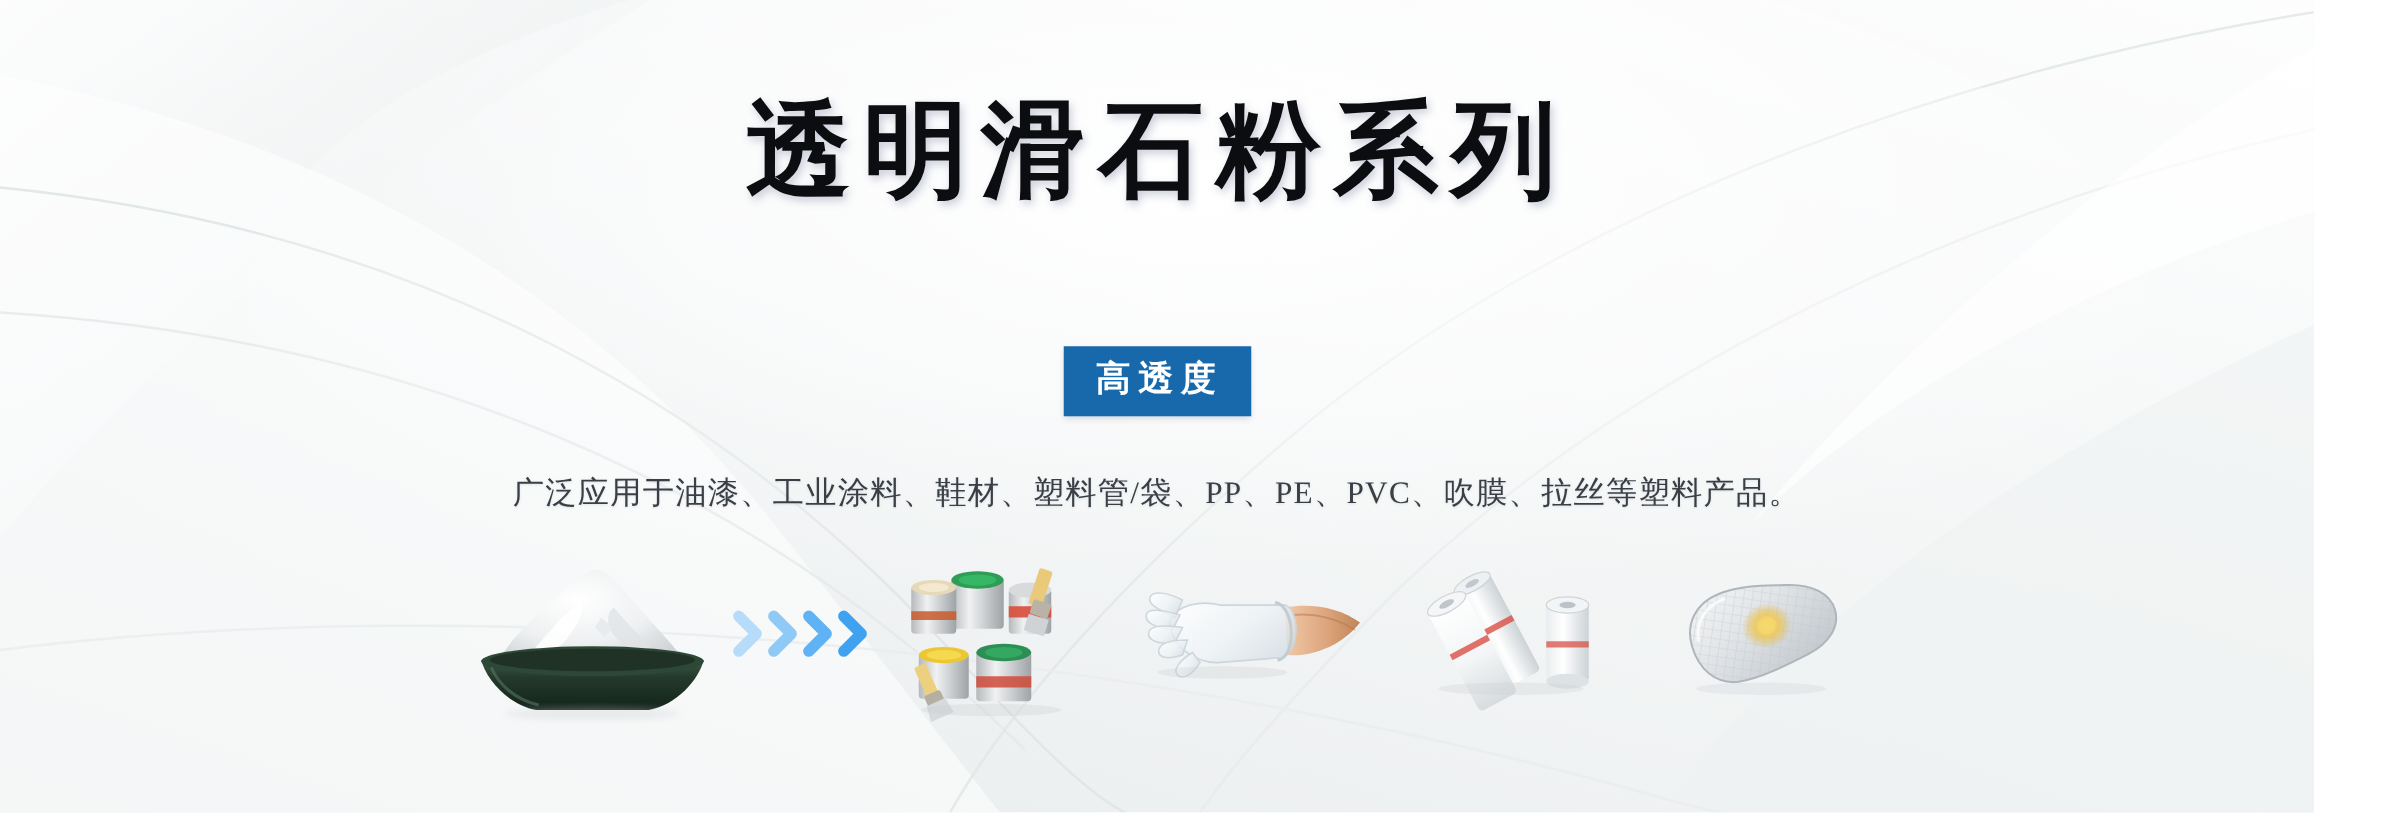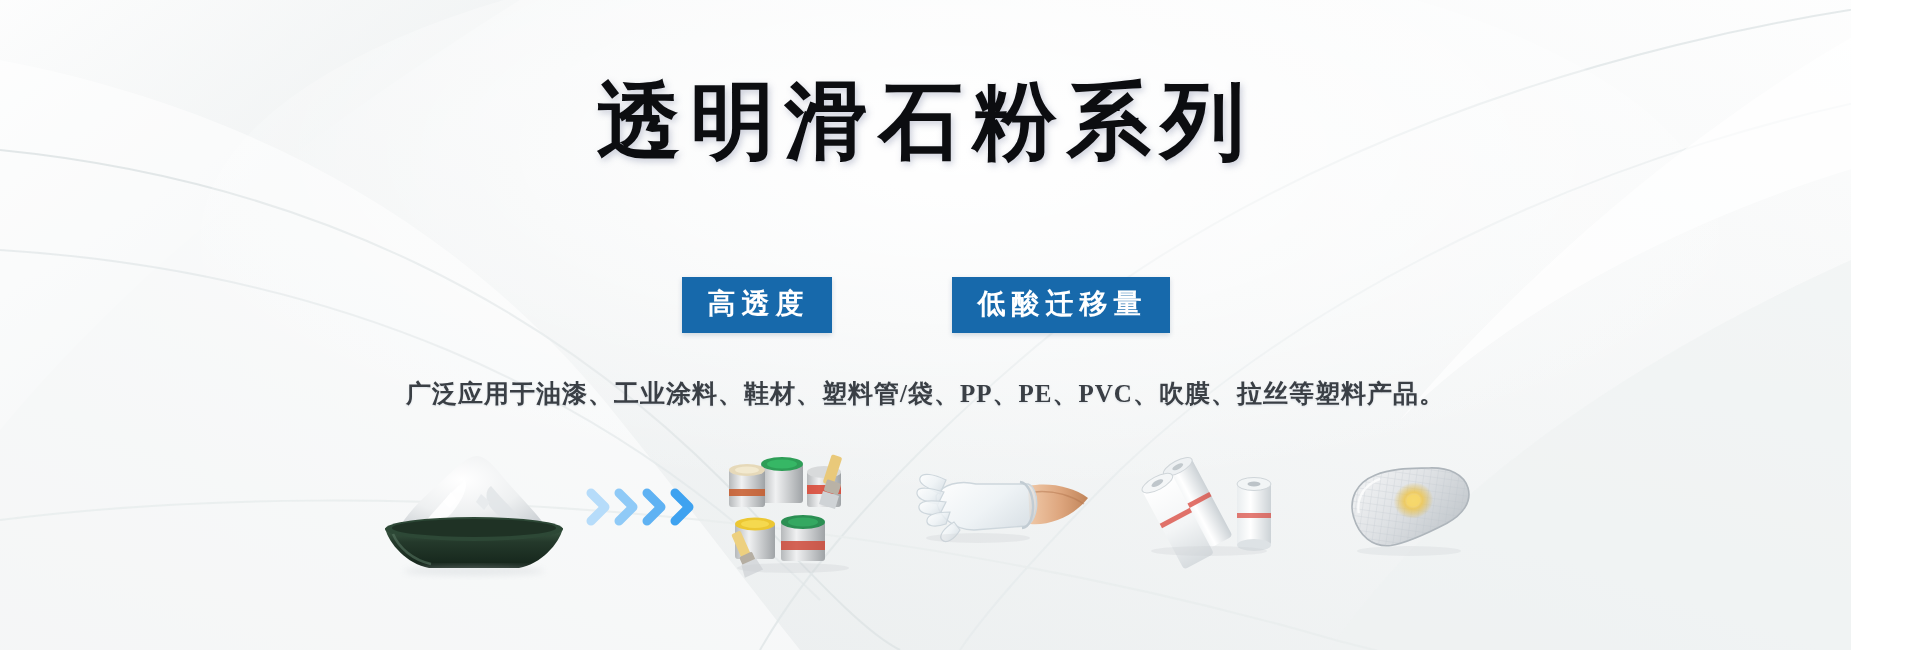--- a/index.html
+++ b/index.html
@@ -59,21 +59,21 @@
 
   
   .subtitle-wrap {
     position:absolute; left:0; right:0; top:377px;
     text-align:center;
   }
   .subtitle {
     display:inline-block;
     font-family:"Liberation Serif", serif;
     font-size:25px;
-    font-weight:700;
+    font-weight:400;
     letter-spacing:1px;
     color:#3a3f45;
     white-space:nowrap;
     text-shadow:0 1px 2px rgba(170,180,195,0.35);
   }
 
   
   .products {
     position:absolute; left:0; right:0; top:432px; height:150px;
     display:flex; justify-content:center; align-items:center;
@@ -123,21 +123,20 @@
     <path d="M0,520 C400,470 900,520 1300,630 C1500,690 1700,700 1920,690" fill="none" stroke="#e9eded" stroke-width="2" opacity="0.9"></path>
     <ellipse cx="960" cy="240" rx="760" ry="300" fill="url(#gGlow)"></ellipse>
   </svg>
 
   <div class="title-wrap">
     <h1 class="title">透明滑石粉系列</h1>
   </div>
 
   <div class="badges">
     <span class="badge">高透度</span>
-    <span class="badge">低酸迁移量</span>
   </div>
 
   <div class="subtitle-wrap">
     <p class="subtitle">广泛应用于油漆、工业涂料、鞋材、塑料管/袋、PP、PE、PVC、吹膜、拉丝等塑料产品。</p>
   </div>
 
   <div class="products">
 
     <div class="prod p-bowl">
       <svg viewBox="0 0 200 135" width="200" height="135">

